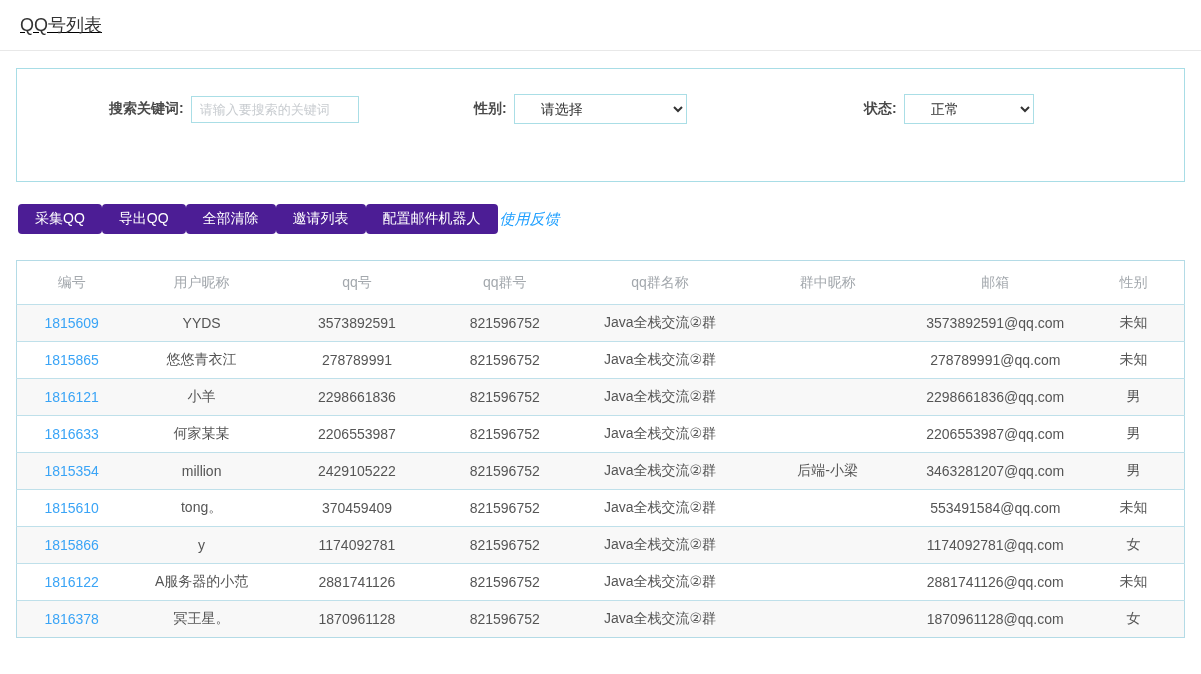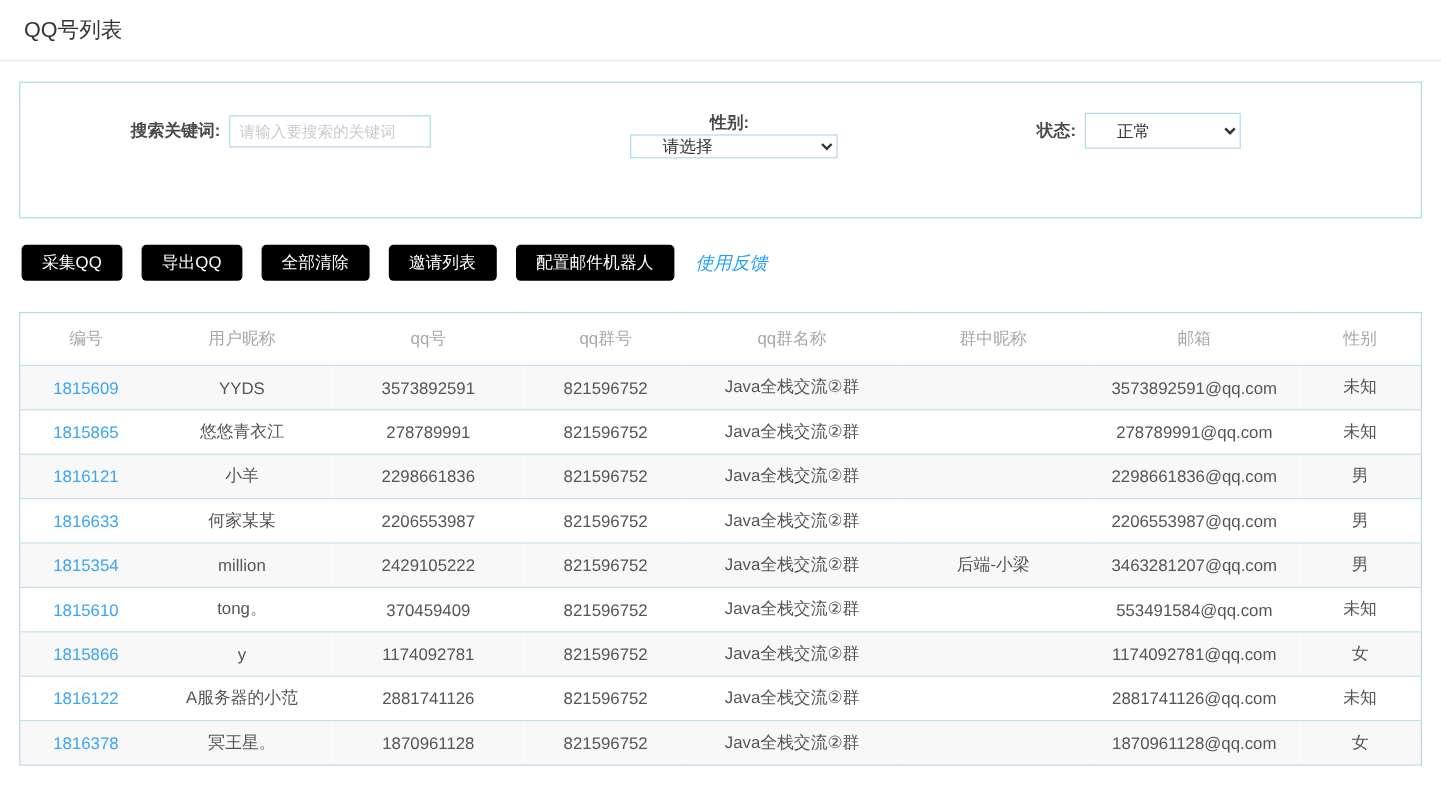--- a/index.html
+++ b/index.html
@@ -2,21 +2,21 @@
 <html><head>
 <meta charset="utf-8">
 <style>
   * { box-sizing: border-box; margin: 0; padding: 0; }
   html, body {
     width: 1201px; height: 674px; overflow: hidden;
     background: #fff;
     font-family: "Liberation Sans", "DejaVu Sans", sans-serif;
   }
   
-  .page-header { padding: 13px 0 0 20px; }
+  .page-header { padding: 13px 0 0 20px; text-decoration: underline; }
   .page-title { font-size: 18px; color: #333; font-weight: 400; }
   .header-divider { margin-top: 13px; border: none; border-top: 1px solid #e8e8e8; height: 0; }
 
   
   .filter-panel {
     position: relative;
     margin: 17px 16px 0 16px;
     height: 114px;
     border: 1px solid #a8dde6;
     background: #fff;
@@ -27,30 +27,30 @@
     width: 168px; height: 27px;
     border: 1px solid #aadee6; outline: none;
     font-size: 13px; color: #555; padding: 0 8px;
   }
   .keyword-input::placeholder { color: #c8ccd0; }
   .filter-select {
     height: 30px; border: 1px solid #aadee6; background: #fff;
     font-size: 14px; color: #333; padding: 0 22px; outline: none;
   }
   .fg-keyword { left: 92px; }
-  .fg-gender  { left: 508px; flex-direction: column; }
+  .fg-gender  { left: 457px; }
   .fg-status  { left: 847px; }
   .fg-gender .filter-select { width: 173px; }
   .fg-status .filter-select { width: 130px; }
 
   
   .toolbar { margin: 22px 16px 0 18px; display: flex; align-items: center; height: 30px; }
   .btn {
-    height: 30px; padding: 0 17px; margin-right: 16px;
-    background: #000000; color: #fff;
+    height: 30px; padding: 0 17px; 
+    background: #4c1d95; color: #fff;
     border: none; border-radius: 4px;
     font-size: 14px; font-family: inherit;
     cursor: pointer; white-space: nowrap;
   }
   .feedback-link { font-size: 15px; color: #1e9fff; text-decoration: none; margin-left: 2px; cursor: pointer; font-style: italic; }
 
   
   .table-wrap { margin: 26px 16px 0 16px; }
   table.qq-table {
     width: 100%; border-collapse: collapse; table-layout: fixed;

